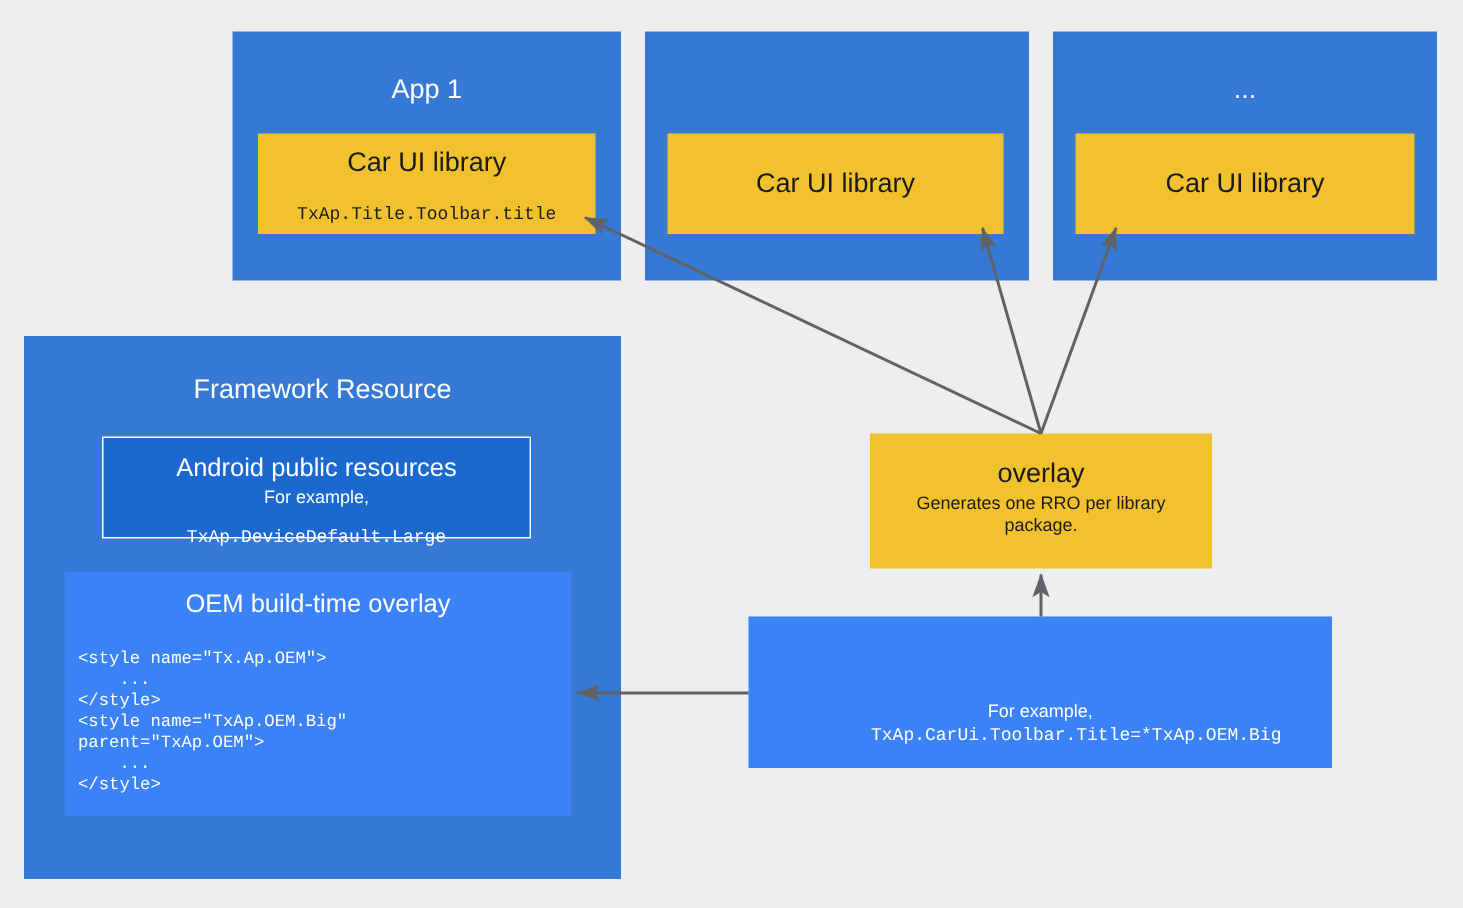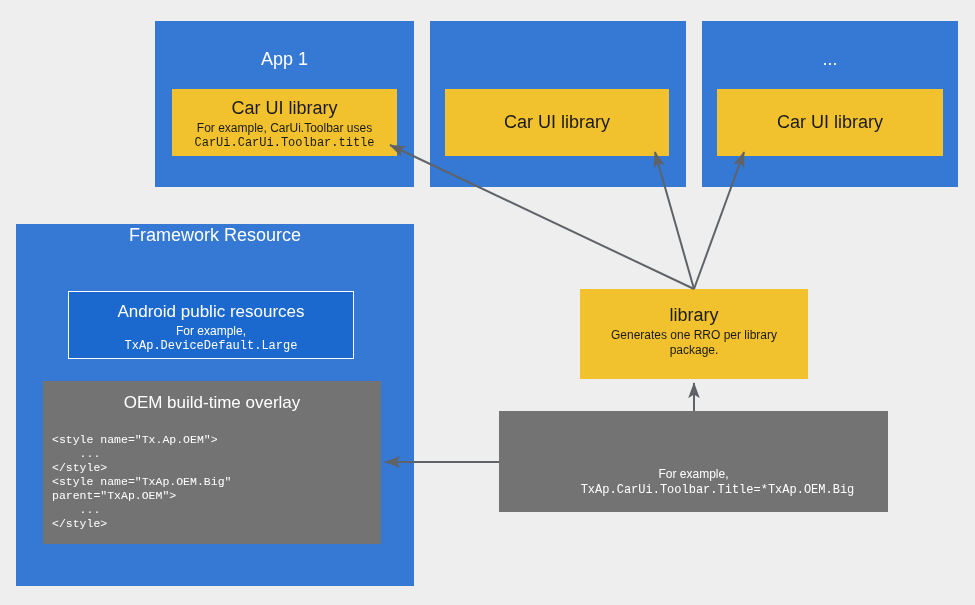--- a/index.html
+++ b/index.html
@@ -22,21 +22,21 @@
     position: absolute;
     box-sizing: border-box;
   }
   .blue {
     background: #3579d4;
   }
   .yellow {
     background: #f2c22e;
   }
   .green {
-    background: #737373;
+    background: #3b82f6;
   }
   .panel-title {
     position: absolute;
     left: 0;
     right: 0;
     text-align: center;
     color: #ffffff;
     font-size: 18px;
     line-height: 22px;
   }
@@ -105,61 +105,60 @@
 </head>
 <body>
 
 <div id="canvas">
 
   <div class="box blue" style="left:155px;top:21px;width:259px;height:166px;">
     <div class="panel-title" style="top:27px;">App 1</div>
   </div>
   <div class="box yellow" style="left:172px;top:89px;width:225px;height:67px;">
     <div class="box-center title-dark" style="top:8px;">Car UI library</div>
-    <div class="box-center sub-dark" style="top:32px;">For example, CarUi.Toolbar uses</div>
-    <div class="box-center mono-dark" style="top:47px;">CarUi.CarUi.Toolbar.title</div>
+    <div class="box-center mono-dark" style="top:47px;">TxAp.Title.Toolbar.title</div>
   </div>
 
   <div class="box blue" style="left:430px;top:21px;width:256px;height:166px;">
     <div class="panel-title" style="top:31px;margin-top:43px;">App 2</div>
   </div>
   <div class="box yellow" style="left:445px;top:89px;width:224px;height:67px;">
     <div class="box-center title-dark" style="top:22px;">Car UI library</div>
   </div>
 
   <div class="box blue" style="left:702px;top:21px;width:256px;height:166px;">
     <div class="panel-title" style="top:27px;">...</div>
   </div>
   <div class="box yellow" style="left:717px;top:89px;width:226px;height:67px;">
     <div class="box-center title-dark" style="top:22px;">Car UI library</div>
   </div>
 
   <div class="box blue" style="left:16px;top:224px;width:398px;height:362px;">
-    <div class="panel-title" style="top:0;">Framework Resource</div>
+    <div class="panel-title" style="top:24px;">Framework Resource</div>
   </div>
 
   <div class="box inner-outline" style="left:68px;top:291px;width:286px;height:68px;">
     <div class="box-center title-light" style="top:9px;">Android public resources</div>
     <div class="box-center sub-light" style="top:32px;">For example,</div>
-    <div class="box-center mono-light" style="top:47px;">TxAp.DeviceDefault.Large</div>
+    <div class="box-center mono-light" style="top:59px;">TxAp.DeviceDefault.Large</div>
   </div>
 
   <div class="box green" style="left:43px;top:381px;width:338px;height:163px;">
     <div class="box-center title-light" style="top:11px;">OEM build-time overlay</div>
     <div class="code-block" style="left:9px;top:52px;">&lt;style name="Tx.Ap.OEM"&gt;
     ...
 &lt;/style&gt;
 &lt;style name="TxAp.OEM.Big"
 parent="TxAp.OEM"&gt;
     ...
 &lt;/style&gt;</div>
   </div>
 
   <div class="box yellow" style="left:580px;top:289px;width:228px;height:90px;">
-    <div class="box-center title-dark" style="top:15px;">library</div>
+    <div class="box-center title-dark" style="top:15px;">overlay</div>
     <div class="box-center sub-dark" style="top:39px;padding:0 22px;">Generates one RRO per library package.</div>
   </div>
 
   <div class="box green" style="left:499px;top:411px;width:389px;height:101px;">
     <div class="box-center sub-light" style="top:56px;">For example,</div>
     <div class="box-center mono-light" style="top:72px;padding-left:48px;">TxAp.CarUi.Toolbar.Title=*TxAp.OEM.Big</div>
   </div>
 
   <svg class="arrows" viewBox="0 0 975 605">
     <defs>

